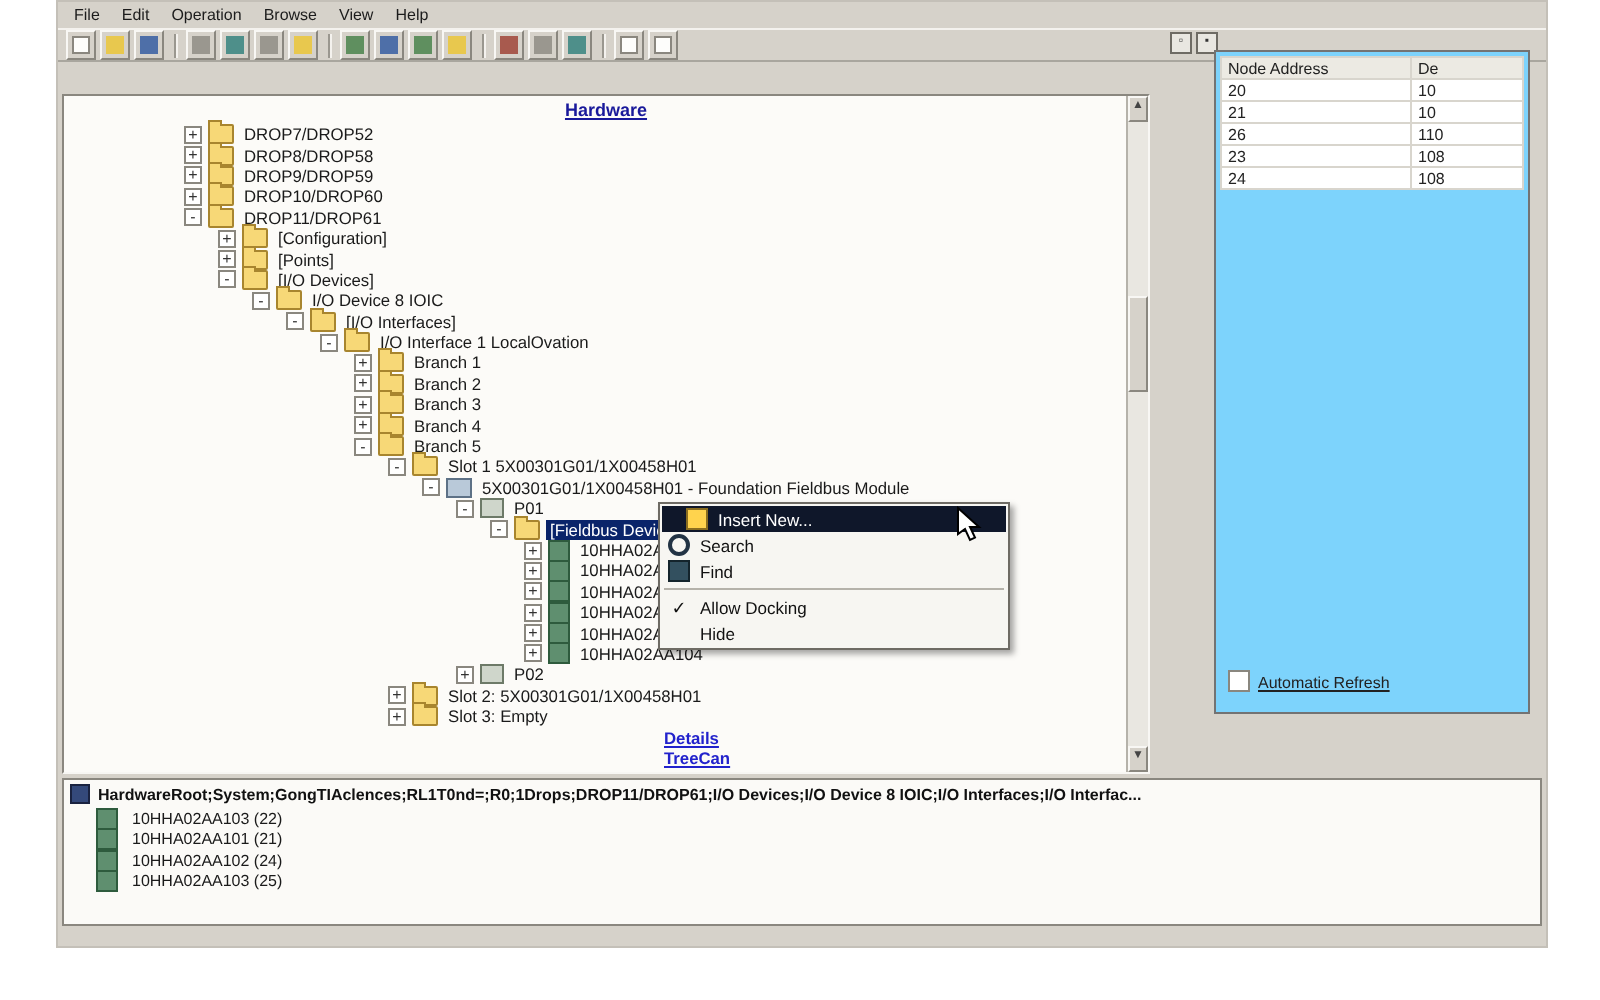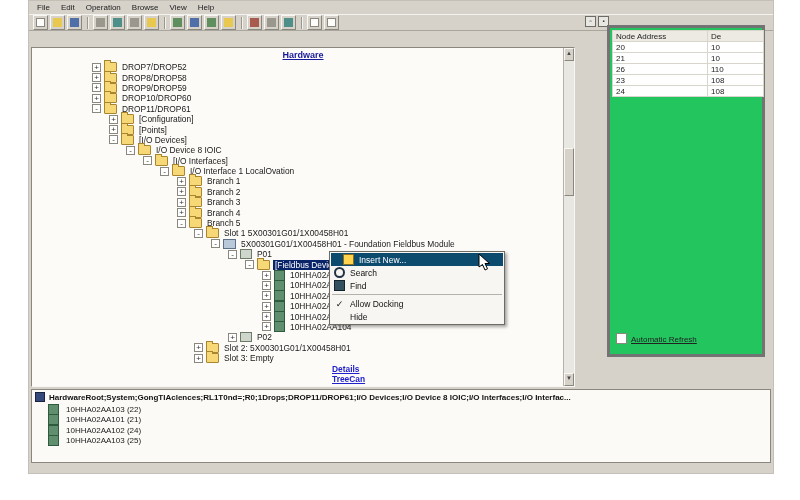--- a/index.html
+++ b/index.html
@@ -63,22 +63,22 @@
   .sb-btn{height:11px;border:1px solid;border-color:#f8f7f4 #8a877f #8a877f #f8f7f4;background:#d6d2ca;
           font-size:6px;text-align:center;line-height:9px;color:#444;}
   .sb-up{position:absolute;top:0;left:0;right:0;}
   .sb-dn{position:absolute;bottom:0;left:0;right:0;}
   .sb-up::before{content:"▲";}
   .sb-dn::before{content:"▼";}
   .sb-thumb{position:absolute;top:100px;left:0;width:100%;height:48px;background:#d6d2ca;
             border:1px solid;border-color:#f8f7f4 #8a877f #8a877f #f8f7f4;box-sizing:border-box;}
 
   
-  .right-pane{position:absolute;left:578px;top:24px;width:158px;height:332px;background:#22c55e;
-              border:3px solid #737373;box-sizing:border-box;}
+  .right-pane{position:absolute;left:578px;top:24px;width:158px;height:332px;background:#7dd3fc;
+              border:1px solid #737373;box-sizing:border-box;}
   .node-table{position:absolute;left:2px;top:2px;width:152px;border-collapse:collapse;
               font-size:8px;background:#fff;color:#222;}
   .node-table th{background:#eceae3;font-weight:normal;text-align:left;}
   .node-table th,.node-table td{border:1px solid #d8d5cd;padding:0 3px;height:10px;}
   .col-addr{width:88px;}
   .auto-refresh{position:absolute;left:6px;bottom:10px;display:flex;gap:4px;align-items:flex-end;
                 font-size:8px;color:#222;text-decoration:underline;}
   .cbx{width:9px;height:9px;background:#fff;border:1px solid #8a877f;flex:none;}
 
   
@@ -87,21 +87,21 @@
   .bp-path{display:flex;gap:4px;align-items:center;font-size:8px;font-weight:bold;color:#111;
            padding:2px 3px;white-space:nowrap;overflow:hidden;}
   .bp-pic{width:8px;height:8px;background:#34497a;border:1px solid #1a2340;flex:none;}
   .bp-item{display:flex;gap:4px;align-items:center;font-size:8px;padding-left:16px;height:10.5px;
            color:#1a1a1a;white-space:nowrap;}
 
   
   .ctx{position:absolute;left:300px;top:250px;width:172px;background:#f7f6f2;border:1px solid #6e6b64;
        box-shadow:2px 2px 3px rgba(0,0,0,.35);padding:1px;z-index:5;font-size:8.5px;}
   .ctx-item{height:13px;display:flex;align-items:center;gap:5px;padding:0 4px 0 3px;color:#111;}
-  .ctx-item.hl{background:#0c4a6e;color:#fff;padding-left:12px;}
+  .ctx-item.hl{background:#0f172a;color:#fff;padding-left:12px;}
   .ctx-sep{height:1px;background:#b5b2aa;margin:2px 1px;}
   .mic{width:11px;flex:none;display:flex;justify-content:center;}
   .mi-insert{width:9px;height:9px;background:#ffd34d;border:1px solid #8a6d1f;}
   .mi-search{width:7px;height:7px;border-radius:50%;border:2px solid #223344;box-sizing:content-box;}
   .mi-find{width:9px;height:9px;background:#33505f;border:1px solid #14242c;}
   .chk::before{content:"✓";font-size:9px;color:#111;}
   .cursor{position:absolute;left:148px;top:1px;z-index:6;}
 </style>
 </head>
 <body>

